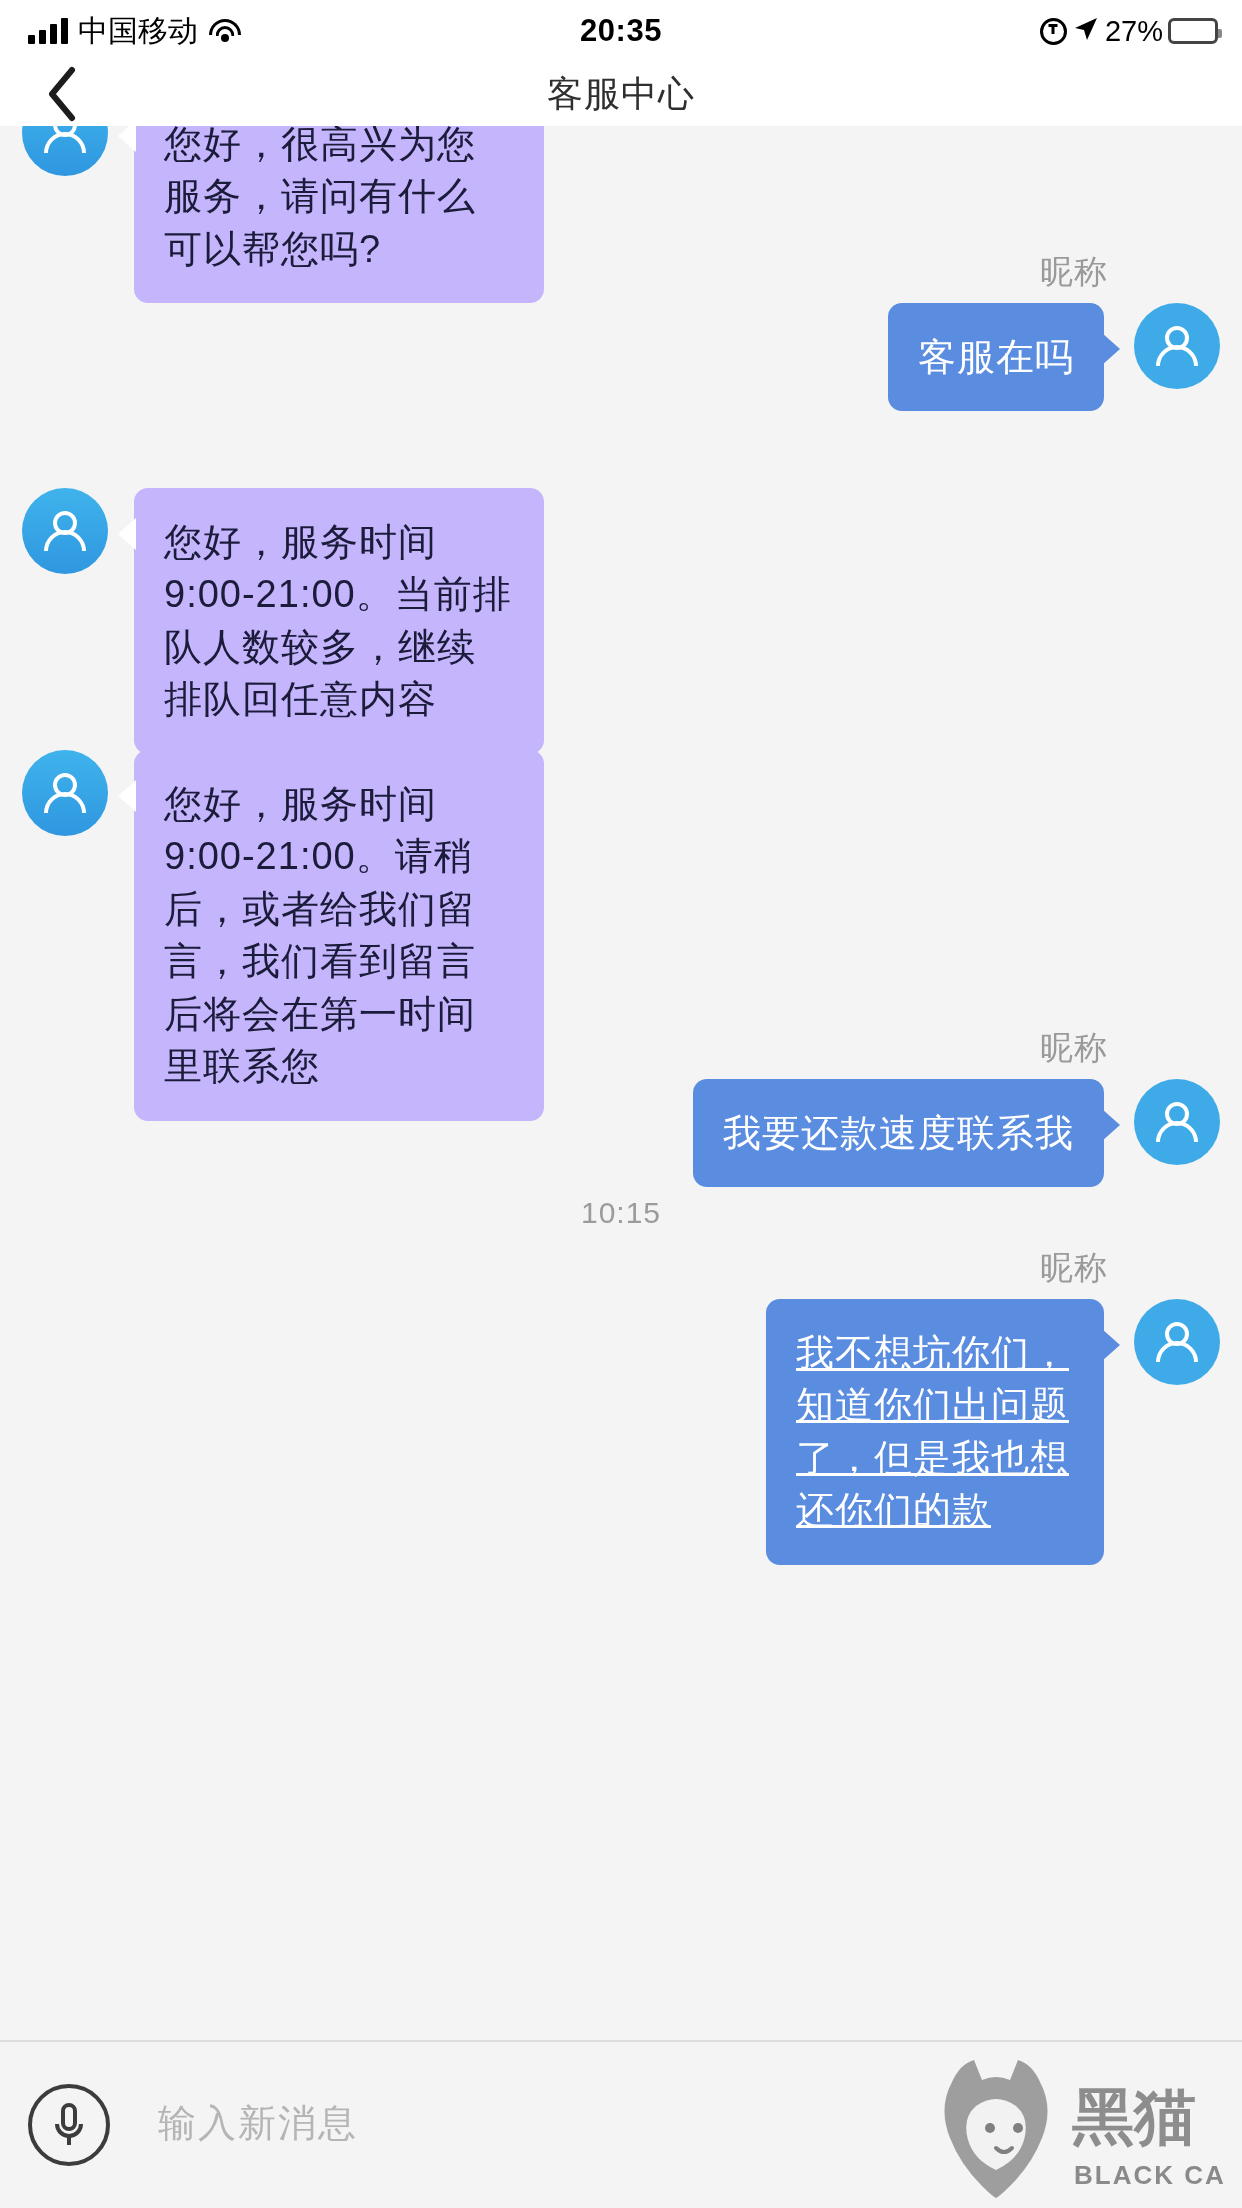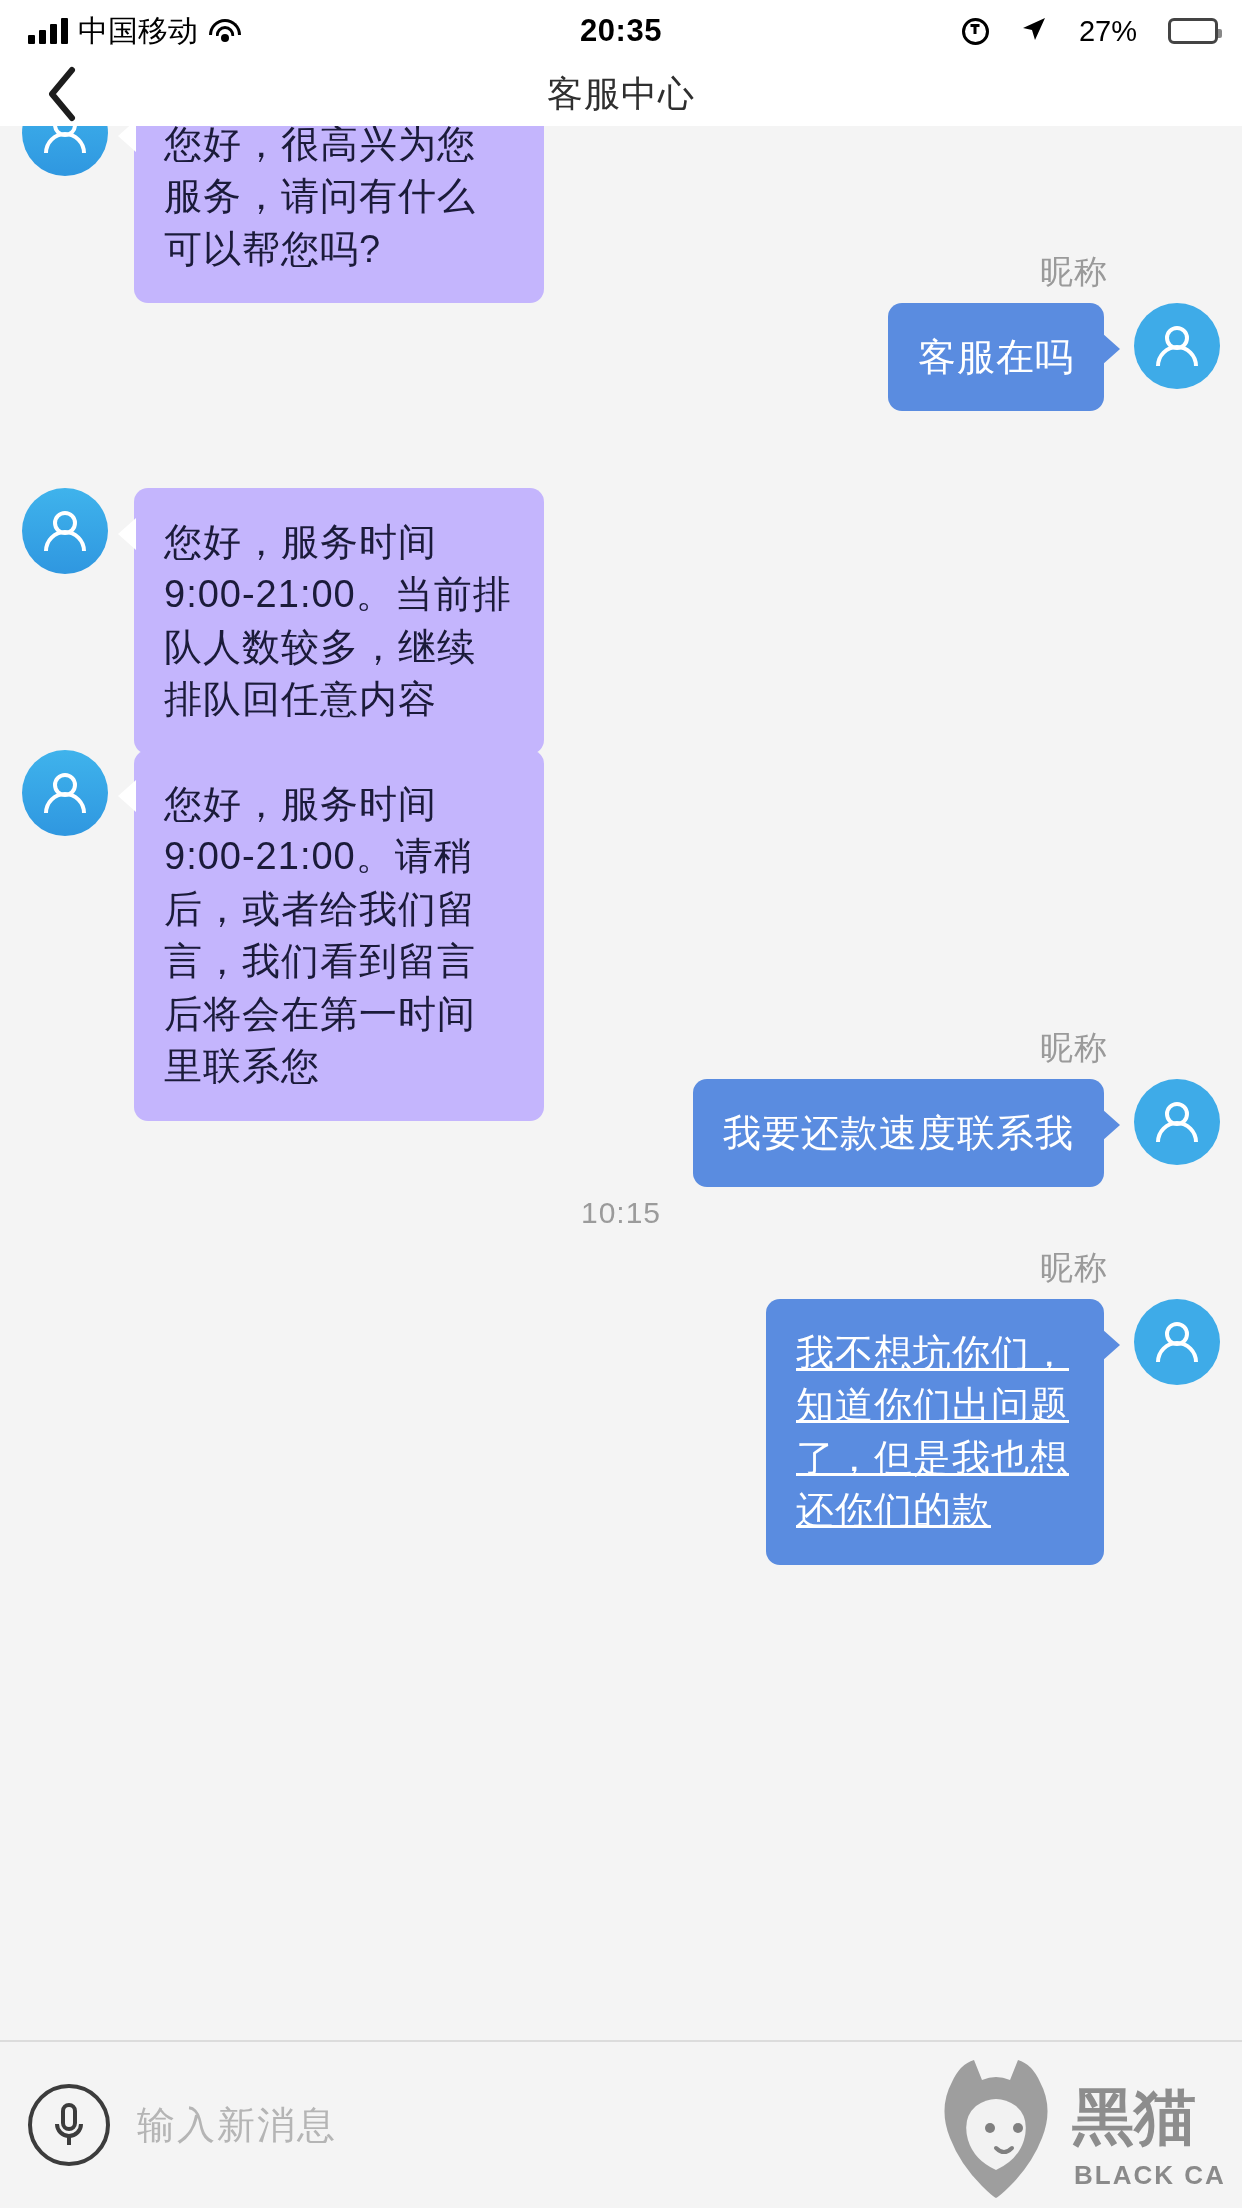--- a/index.html
+++ b/index.html
@@ -25,21 +25,21 @@
   .sig-bars i:nth-child(4){height:26px;}
   .carrier { font-size:30px; color:#000; letter-spacing:0px; font-weight:400; }
   .wifi { position:relative; width:34px; height:26px; }
   .wifi span { position:absolute; left:50%; transform:translateX(-50%);
      border:3.5px solid #000; border-bottom:none; border-radius:50% 50% 0 0 / 100% 100% 0 0; }
   .wifi span.a { width:32px; height:16px; top:1px; }
   .wifi span.b { width:19px; height:10px; top:8px; }
   .wifi span.c { width:8px; height:8px; top:16px; background:#000; border:none; border-radius:50%; }
   .sb-time { position:absolute; left:0; width:1242px; text-align:center;
      font-size:31px; font-weight:700; color:#000; letter-spacing:0.5px; }
-  .sb-right { position:absolute; right:24px; display:flex; align-items:center; gap:31px; }
+  .sb-right { position:absolute; right:24px; display:flex; align-items:center; gap:5px; }
   .lock-icon { width:27px; height:27px; border:3px solid #000; border-radius:50%; position:relative; }
   .lock-icon::after { content:""; position:absolute; left:50%; top:4px; transform:translateX(-50%);
      width:3px; height:9px; background:#000; }
   .lock-icon::before { content:""; position:absolute; left:50%; top:3px; transform:translateX(-50%);
      width:9px; height:3px; background:#000; }
   .battery-pct { font-size:29px; color:#000; font-weight:400; }
   .battery { width:50px; height:26px; border:3px solid #444; border-radius:6px; position:relative; padding:2px; }
   .battery-fill { height:100%; background:#000; border-radius:2px; }
   .battery::after { content:""; position:absolute; right:-7px; top:8px; width:4px; height:9px;
      background:#888; border-radius:0 2px 2px 0; }
@@ -103,22 +103,22 @@
     position:absolute; bottom:0; left:0; width:1242px; height:168px;
     background:#f4f4f4; border-top:2px solid #dcdcdc;
     display:flex; align-items:center;
   }
   .mic-btn {
     margin-left:28px; width:82px; height:82px; border-radius:50%;
     border:4px solid #3c3c3c; display:flex; align-items:center; justify-content:center;
     cursor:pointer; flex:0 0 82px;
   }
   .msg-input {
-    flex:1; margin-left:27px; background:transparent; border:none; outline:none;
-    font-size:38px; color:#b91c1c; font-family:Liberation Serif, serif;
+    flex:1; margin-left:48px; background:transparent; border:none; outline:none;
+    font-size:38px; color:#b91c1c; font-family:Liberation Mono, monospace;
     letter-spacing:2px;
   }
   .msg-input::placeholder { color:#b5b5b5; }
 
   
   .watermark {
     position:absolute; right:18px; bottom:8px; width:300px; height:150px;
     opacity:0.62; pointer-events:none;
     display:flex; align-items:flex-end; justify-content:flex-end;
   }

